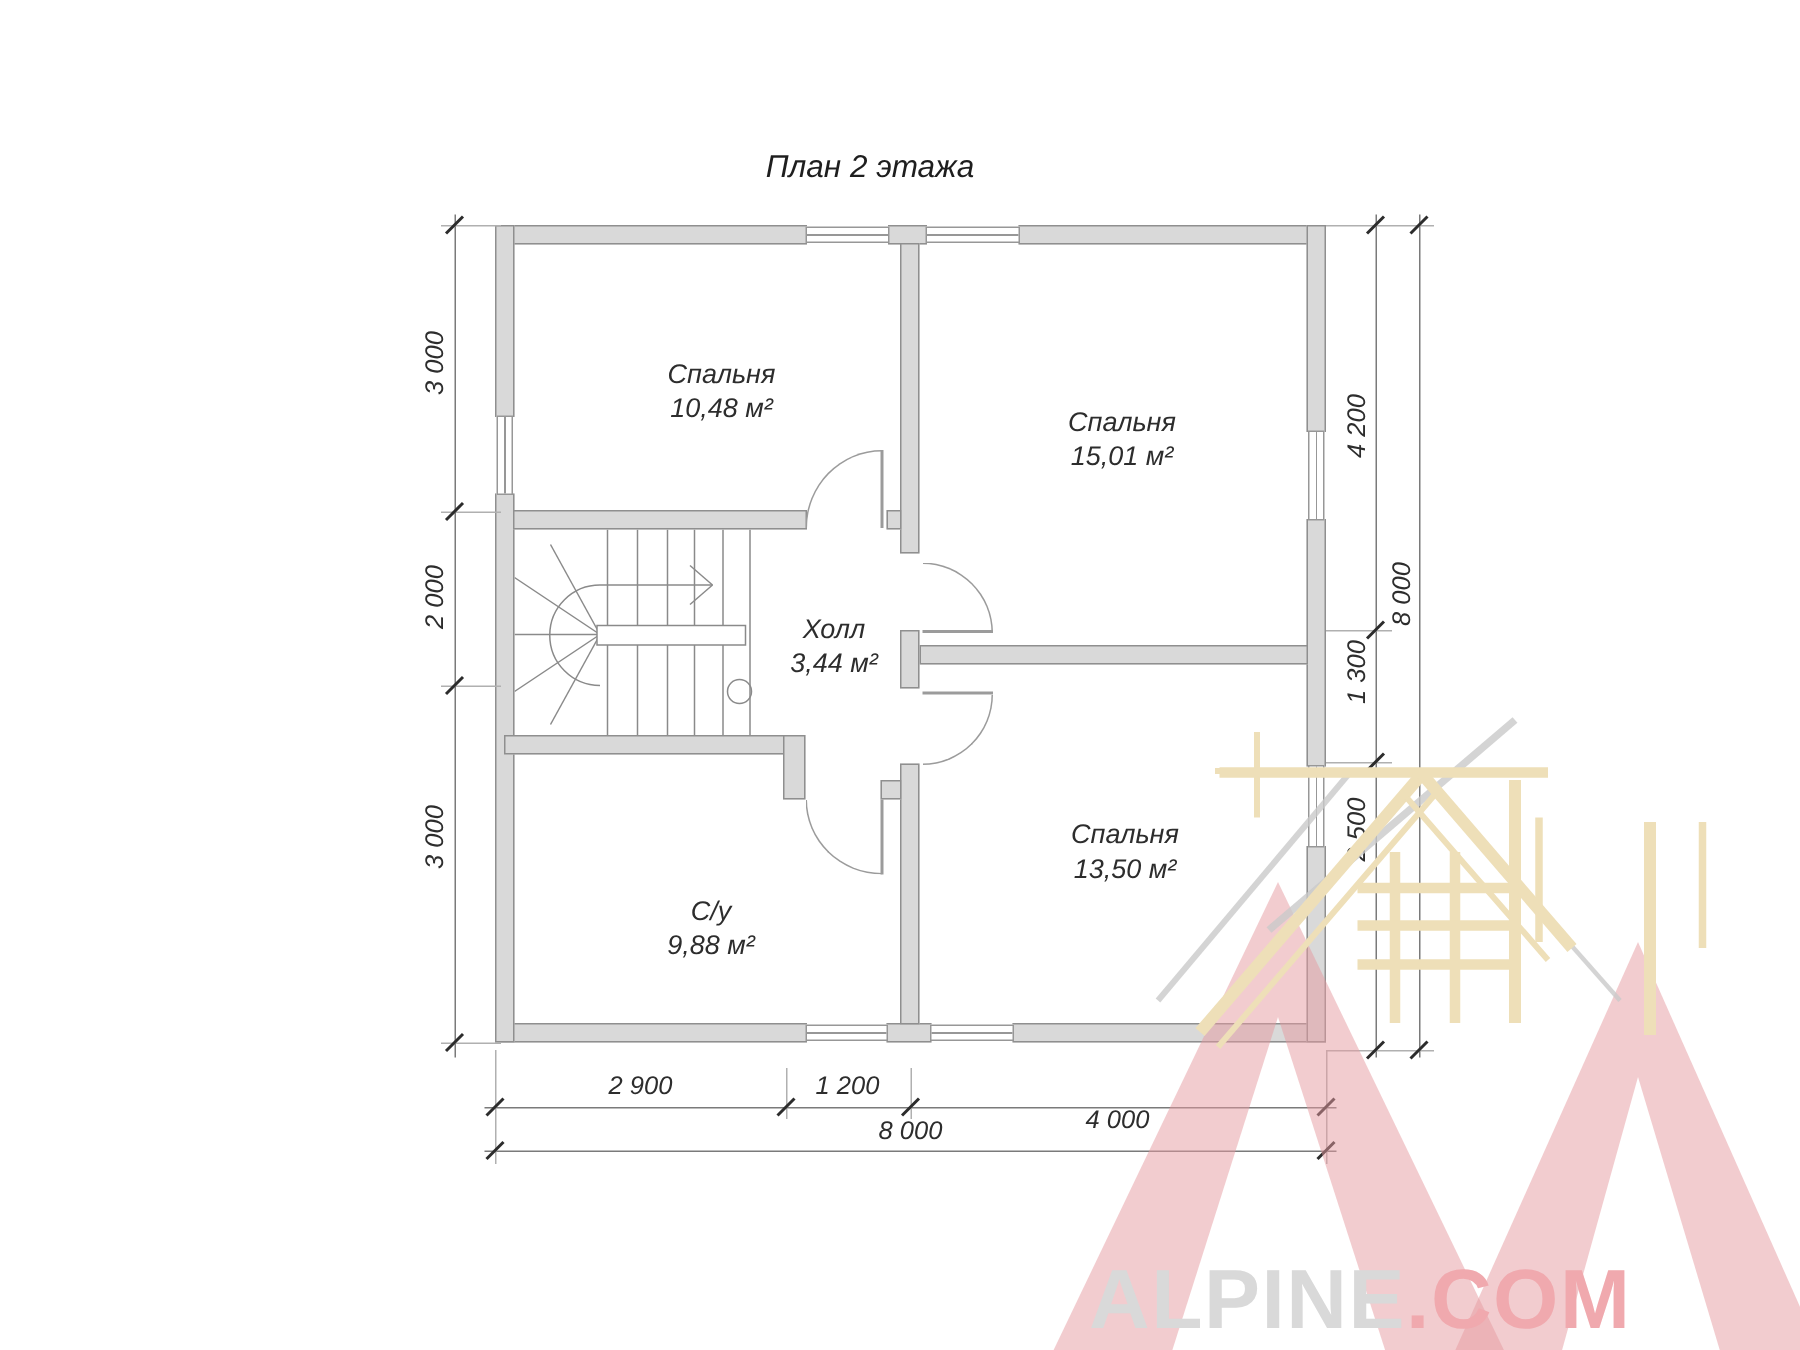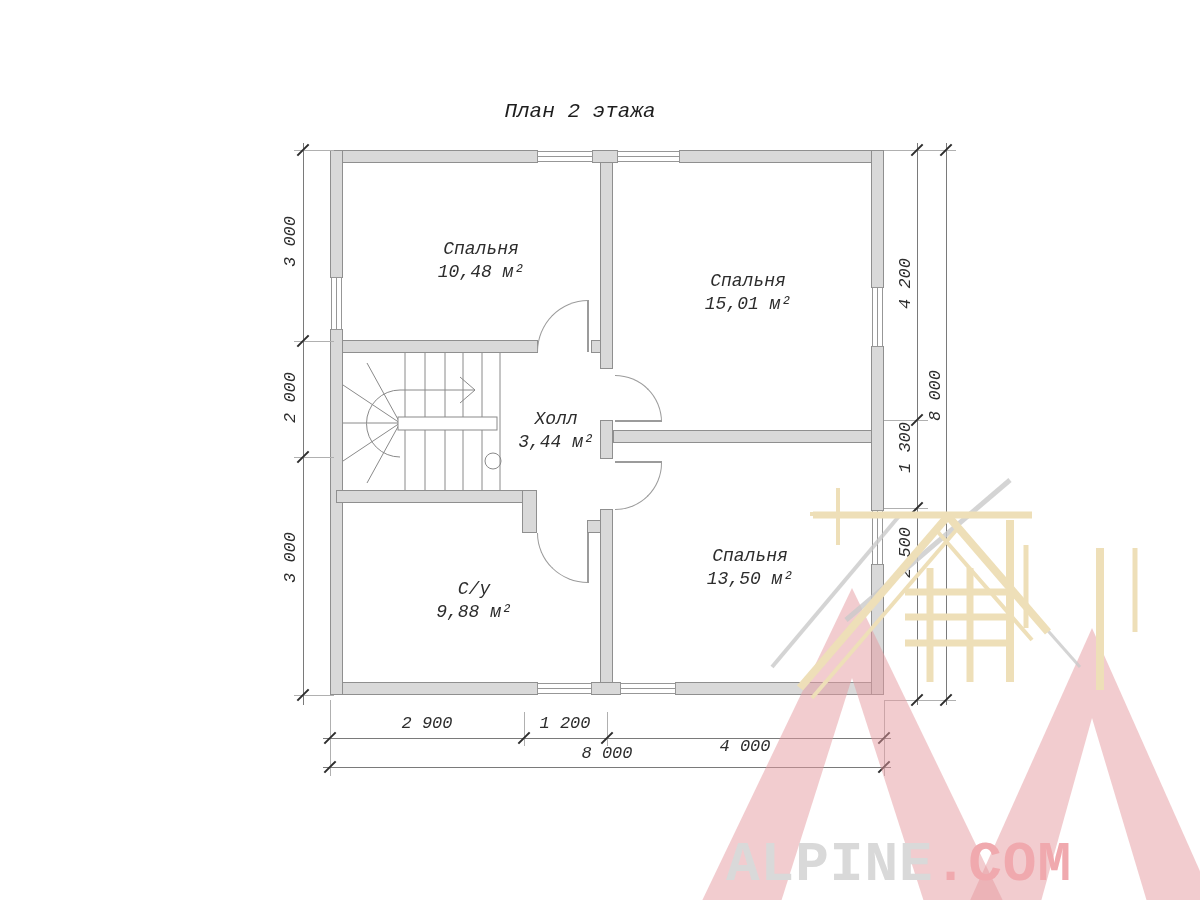--- a/index.html
+++ b/index.html
@@ -1,17 +1,17 @@
 <!DOCTYPE html>
 <html><head>
 <meta charset="utf-8">
 <style>
   html,body{margin:0;padding:0;background:#ffffff;}
   #stage{position:relative;width:1200px;height:900px;overflow:hidden;background:#fff;
-         font-family:Liberation Mono, monospace;}
+         font-family:Liberation Sans, sans-serif;}
   
   .w{position:absolute;background:#d9d9d9;border:1px solid #8f8f8f;box-sizing:border-box;}
   
   .win{position:absolute;background:#fff;border:1px solid #979797;box-sizing:border-box;}
   .win.h{background-image:linear-gradient(to bottom,transparent 4px,#979797 4px,#979797 5px,transparent 5px);}
   .win.v{background-image:linear-gradient(to right,transparent 4px,#979797 4px,#979797 5px,transparent 5px);}
   
   .arc{position:absolute;box-sizing:border-box;border:0 solid #9b9b9b;}
   .leaf{position:absolute;background:#9b9b9b;}
   
@@ -124,21 +124,21 @@
     <div>10,48 м²</div>
   </div>
   <div class="roomlbl" style="left:658px;top:270px;width:180px">
     <div>Спальня</div>
     <div>15,01 м²</div>
   </div>
   <div class="roomlbl" style="left:476px;top:408px;width:160px">
     <div>Холл</div>
     <div>3,44 м²</div>
   </div>
-  <div class="roomlbl" style="left:384px;top:578px;width:180px">
+  <div class="roomlbl" style="left:384px;top:596px;width:180px">
     <div>С/у</div>
     <div>9,88 м²</div>
   </div>
   <div class="roomlbl" style="left:660px;top:545px;width:180px">
     <div>Спальня</div>
     <div>13,50 м²</div>
   </div>
 
   <div class="dline" style="left:303px;top:143px;width:1px;height:562px"></div>
   <div class="ext" style="left:294px;top:150px;width:40px;height:1px"></div>

